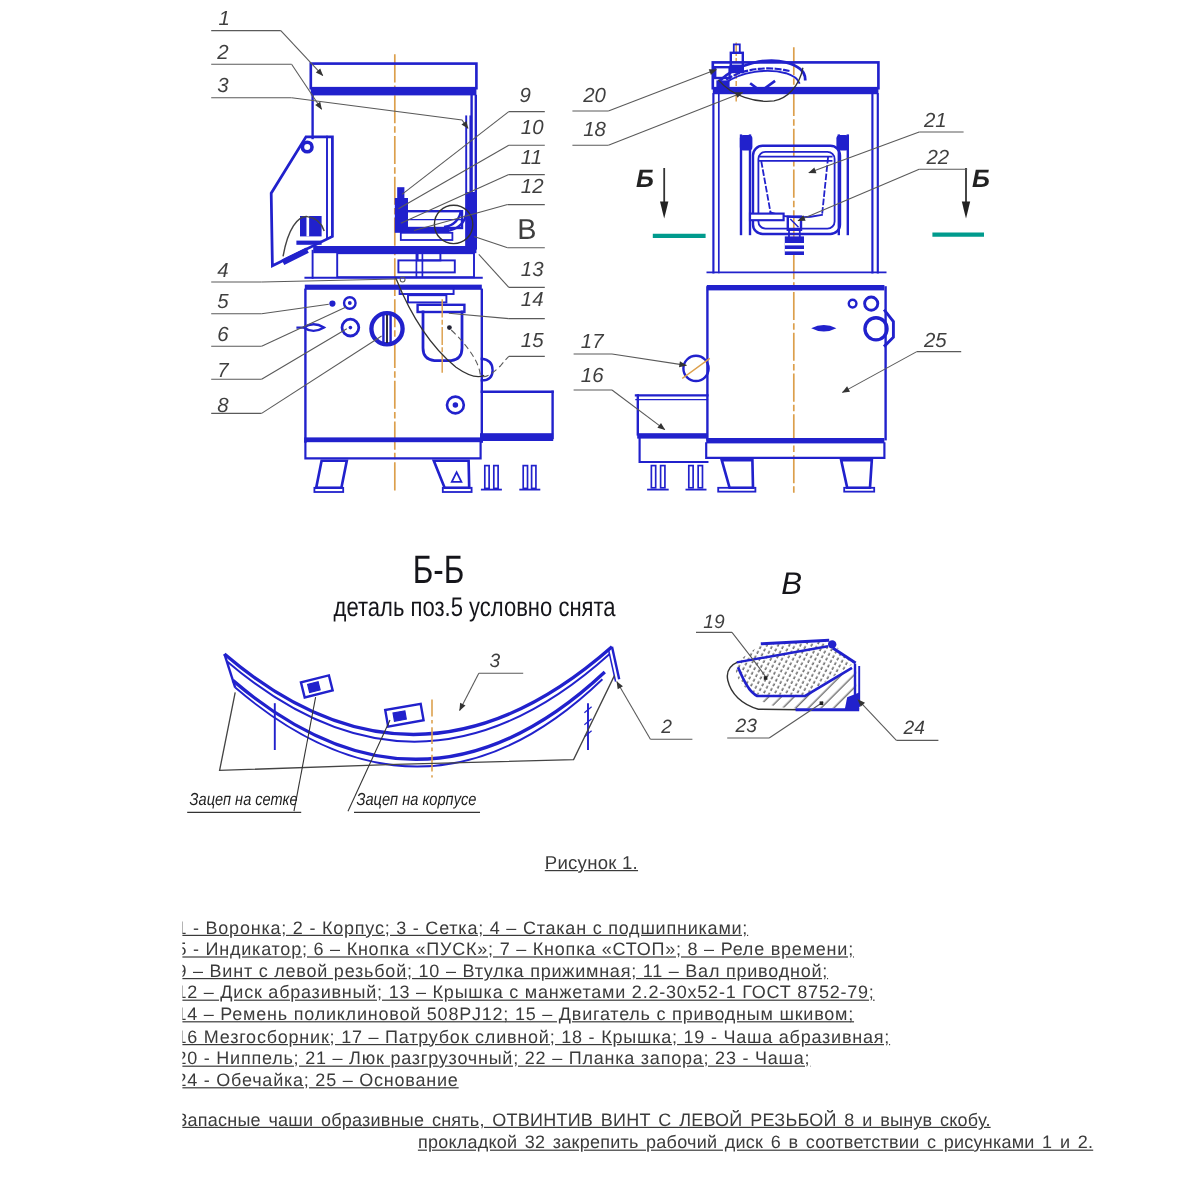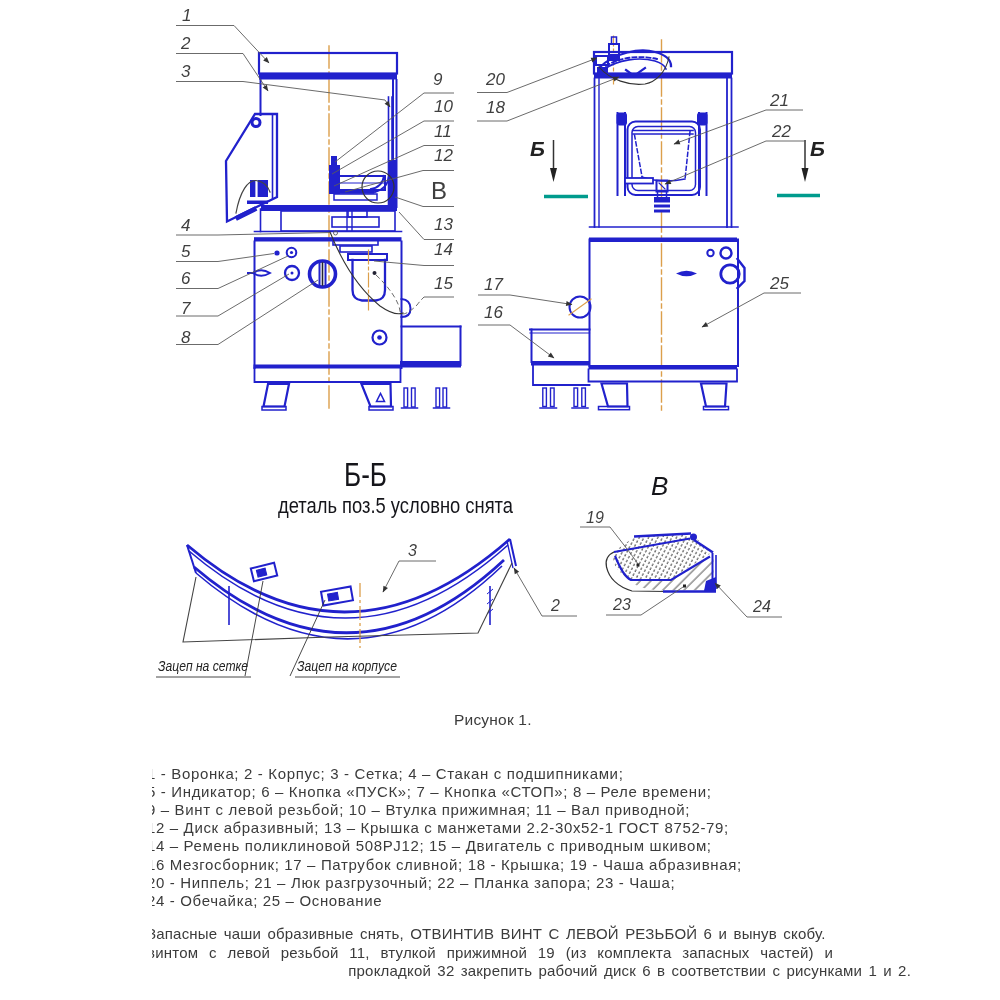--- a/index.html
+++ b/index.html
@@ -1,18 +1,18 @@
 <!DOCTYPE html>
 <html><head>
 <meta charset="utf-8">
 <style>
 html,body{margin:0;padding:0;background:#fff;}
 #page{position:relative;width:1000px;height:1000px;background:#fff;overflow:hidden;
   font-family:"Liberation Sans",sans-serif;}
-.t{position:absolute;color:#3b3b3b;font:15px/18.15px "Liberation Sans",sans-serif;white-space:nowrap;letter-spacing:0.65px;}
+.t{position:absolute;color:#3b3b3b;font:15px/18.15px "Liberation Sans",sans-serif;white-space:nowrap;letter-spacing:0.65px;text-decoration:underline;}
 svg text{font-family:"Liberation Sans",sans-serif;}
 .num{font-style:italic;font-size:16px;fill:#3f3f3f;}
 </style>
 </head>
 <body>
 <div id="page">
 <svg width="1000" height="1000" viewBox="0 0 1000 1000" style="position:absolute;left:0;top:0">
 <defs>
 <pattern id="hfine" width="4.4" height="4.1" patternUnits="userSpaceOnUse" patternTransform="rotate(-62)">
   <line x1="0" y1="0.9" x2="4.4" y2="0.9" stroke="#3f3f3f" stroke-width="1" stroke-dasharray="2.5,1.9"></line>
@@ -364,18 +364,17 @@
 9 – Винт с левой резьбой; 10 – Втулка прижимная; 11 – Вал приводной;<br>
 12 – Диск абразивный; 13 – Крышка с манжетами 2.2-30х52-1 ГОСТ 8752-79;<br>
 14 – Ремень поликлиновой 508PJ12; 15 – Двигатель с приводным шкивом;<br>
 16 Мезгосборник; 17 – Патрубок сливной; 18 - Крышка; 19 - Чаша абразивная;<br>
 20 - Ниппель; 21 – Люк разгрузочный; 22 – Планка запора; 23 - Чаша;<br>
 24 - Обечайка; 25 – Основание
 </div>
 </div>
 <div style="position:absolute;left:152px;top:925.2px;width:764px;height:78px;overflow:hidden;">
 <div class="t" style="position:relative;left:-5px;font-size:15px;line-height:18.5px;letter-spacing:0.2px;">
-<div style="word-spacing:2.0px;">Запасные чаши образивные снять, ОТВИНТИВ ВИНТ С ЛЕВОЙ РЕЗЬБОЙ 6 и вынув скобу.</div>
-<div style="word-spacing:6.4px;">винтом с левой резьбой 11, втулкой прижимной 19 (из комплекта запасных частей) и</div>
+<div style="word-spacing:2.0px;">Запасные чаши образивные снять, ОТВИНТИВ ВИНТ С ЛЕВОЙ РЕЗЬБОЙ 8 и вынув скобу.</div>
 <div style="word-spacing:1.9px;text-align:right;">прокладкой 32 закрепить рабочий диск 6 в соответствии с рисунками 1 и 2.</div>
 </div>
 </div>
 </div>
 
 </body></html>

